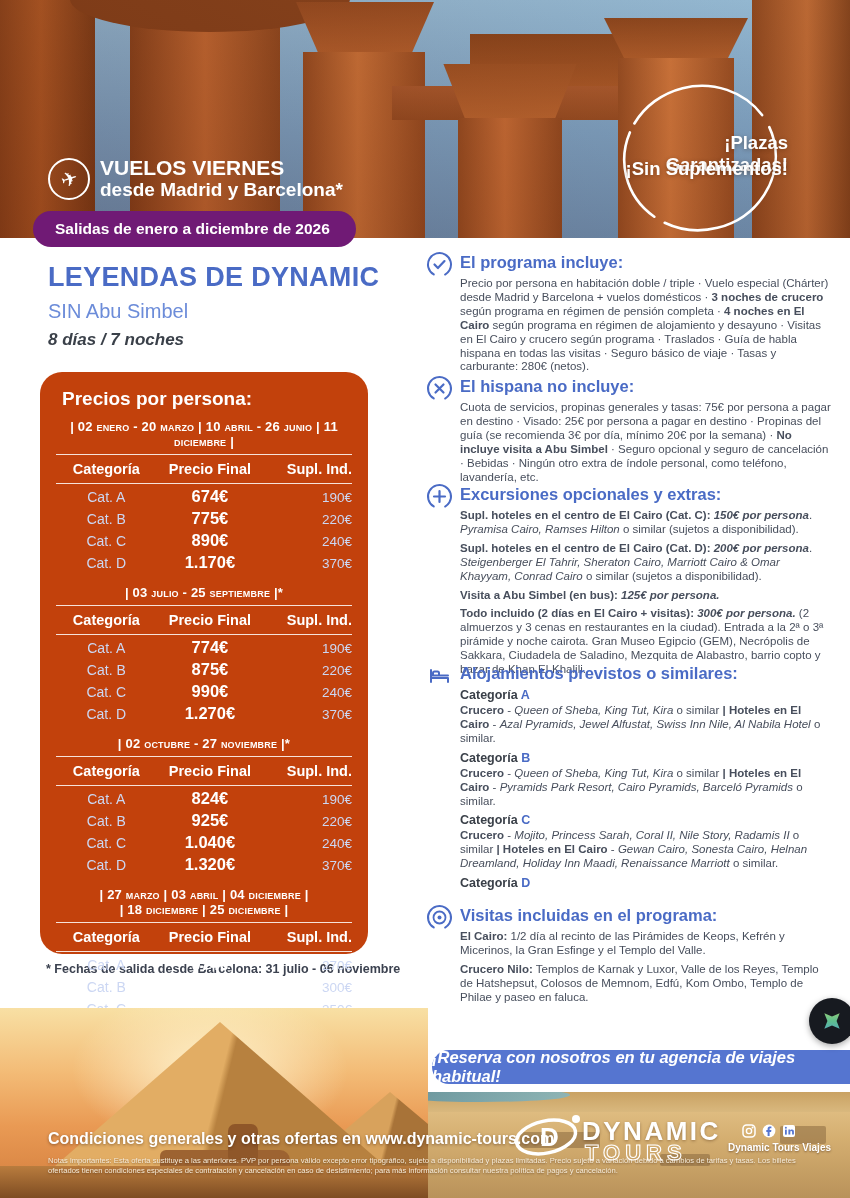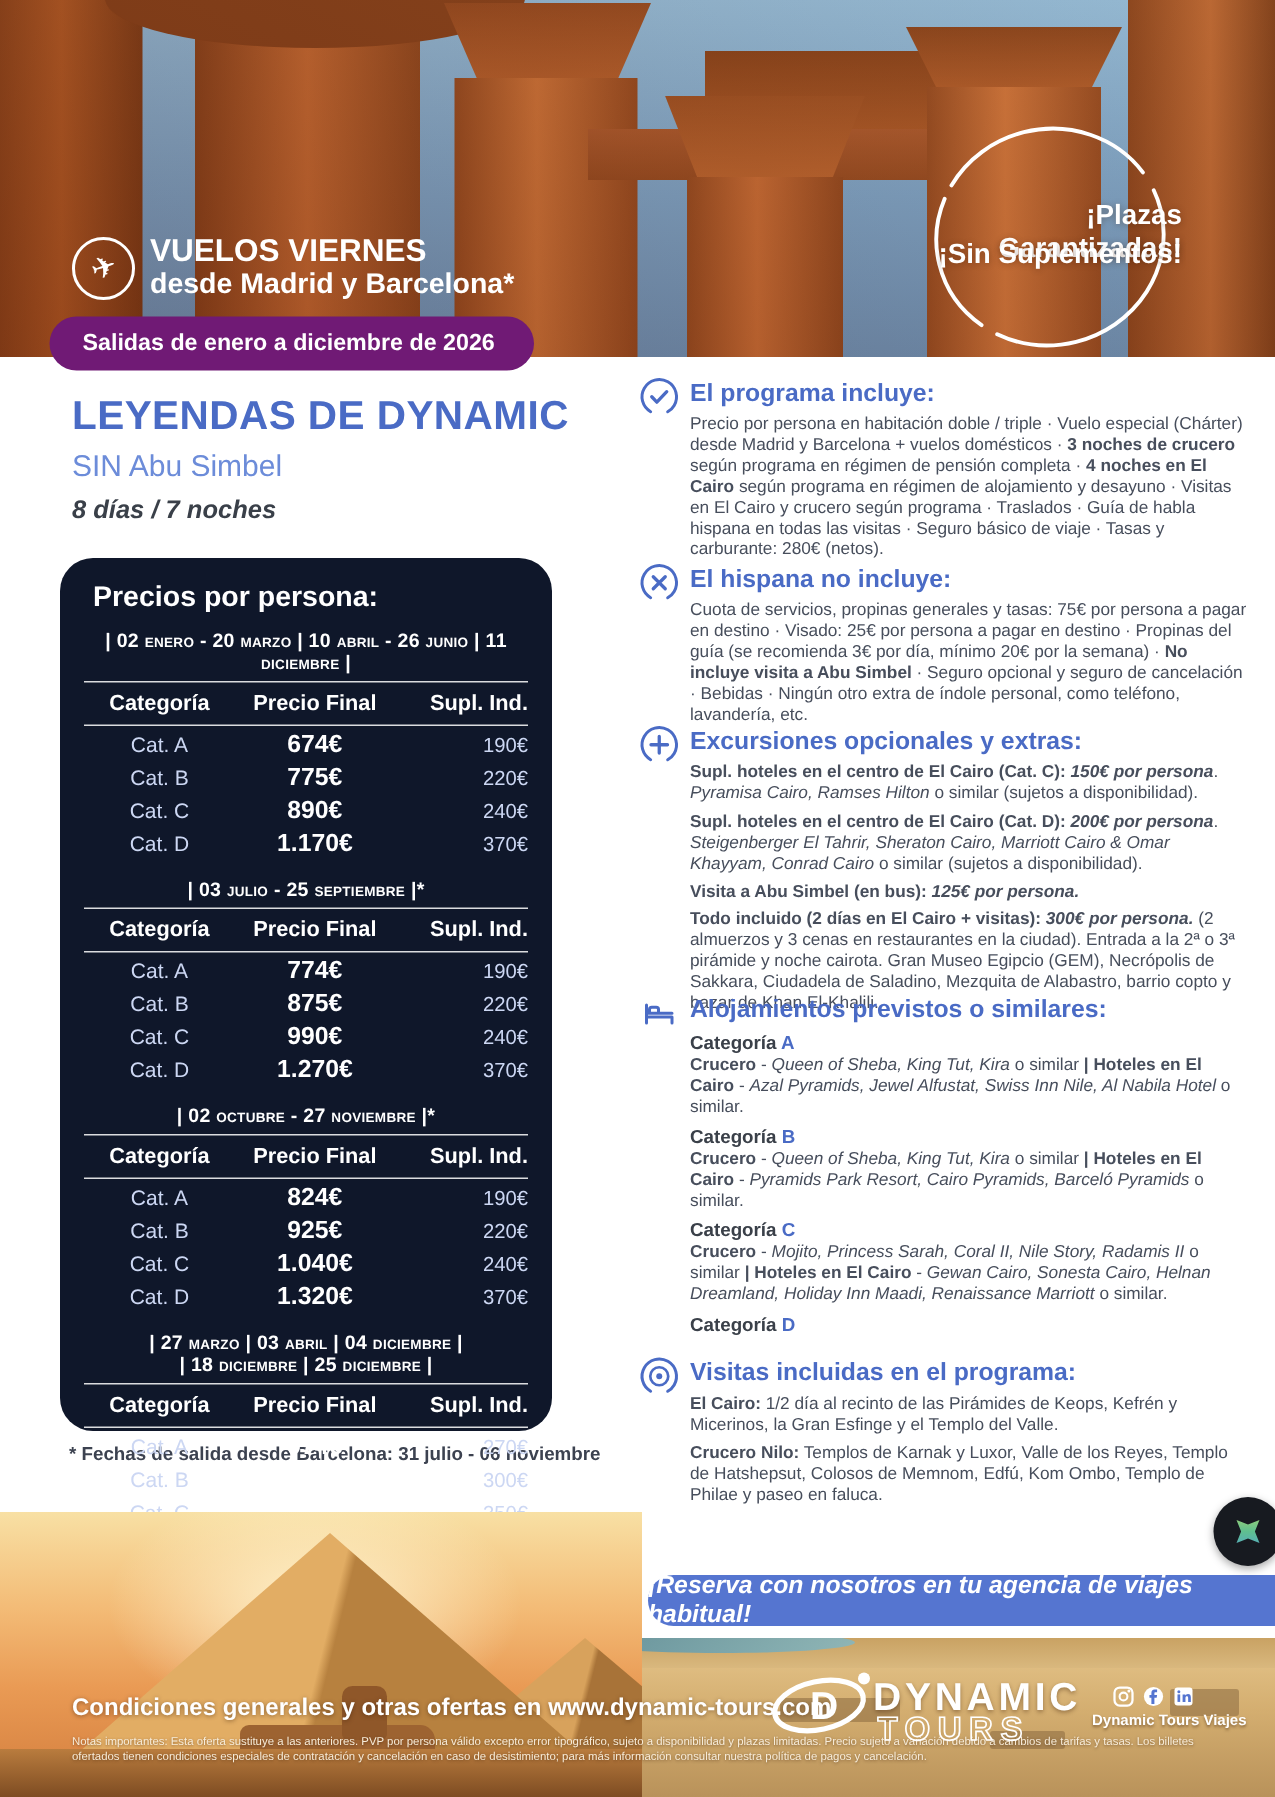--- a/index.html
+++ b/index.html
@@ -52,21 +52,21 @@
   
   .salidas{position:absolute;left:33px;top:211px;height:36px;padding:0 26px 0 22px;background:#701a75;
            border-radius:18px;display:flex;align-items:center;z-index:4;color:#fff;
            font-size:15.5px;font-weight:700;}
 
   
   .prog-name{position:absolute;left:48px;top:262px;font-size:27px;font-weight:800;color:#4a6bc5;letter-spacing:.3px;}
   .prog-variant{position:absolute;left:48px;top:300px;font-size:20px;color:#6c8cd9;}
   .prog-duration{position:absolute;left:48px;top:330px;font-size:17px;font-weight:800;font-style:italic;color:#3a4049;}
 
-  .pricebox{position:absolute;left:40px;top:372px;width:328px;height:582px;background:#0f172a;
+  .pricebox{position:absolute;left:40px;top:372px;width:328px;height:582px;background:#c2410c;
             border-radius:22px;color:#fff;padding:0;box-sizing:border-box;z-index:2;}
   .pb-head{margin:16px 22px 2px;font-size:19px;font-weight:800;}
   .ptable{margin:13px 16px 0;}
   .ptable.first{margin-top:9px;}
   .pt-dates{text-align:center;font-size:13px;font-weight:800;color:#fff;line-height:15px;
             font-variant:small-caps;letter-spacing:.2px;}
   .pt-headrow{display:flex;margin-top:5px;padding:6px 0;border-top:1px solid rgba(255,255,255,.85);
               border-bottom:1px solid rgba(255,255,255,.85);}
   .pt-headrow span{font-size:14.5px;font-weight:700;color:#fff;}
   .c1{width:34%;text-align:center;} .c2{width:36%;text-align:center;} .c3{width:30%;text-align:right;}

